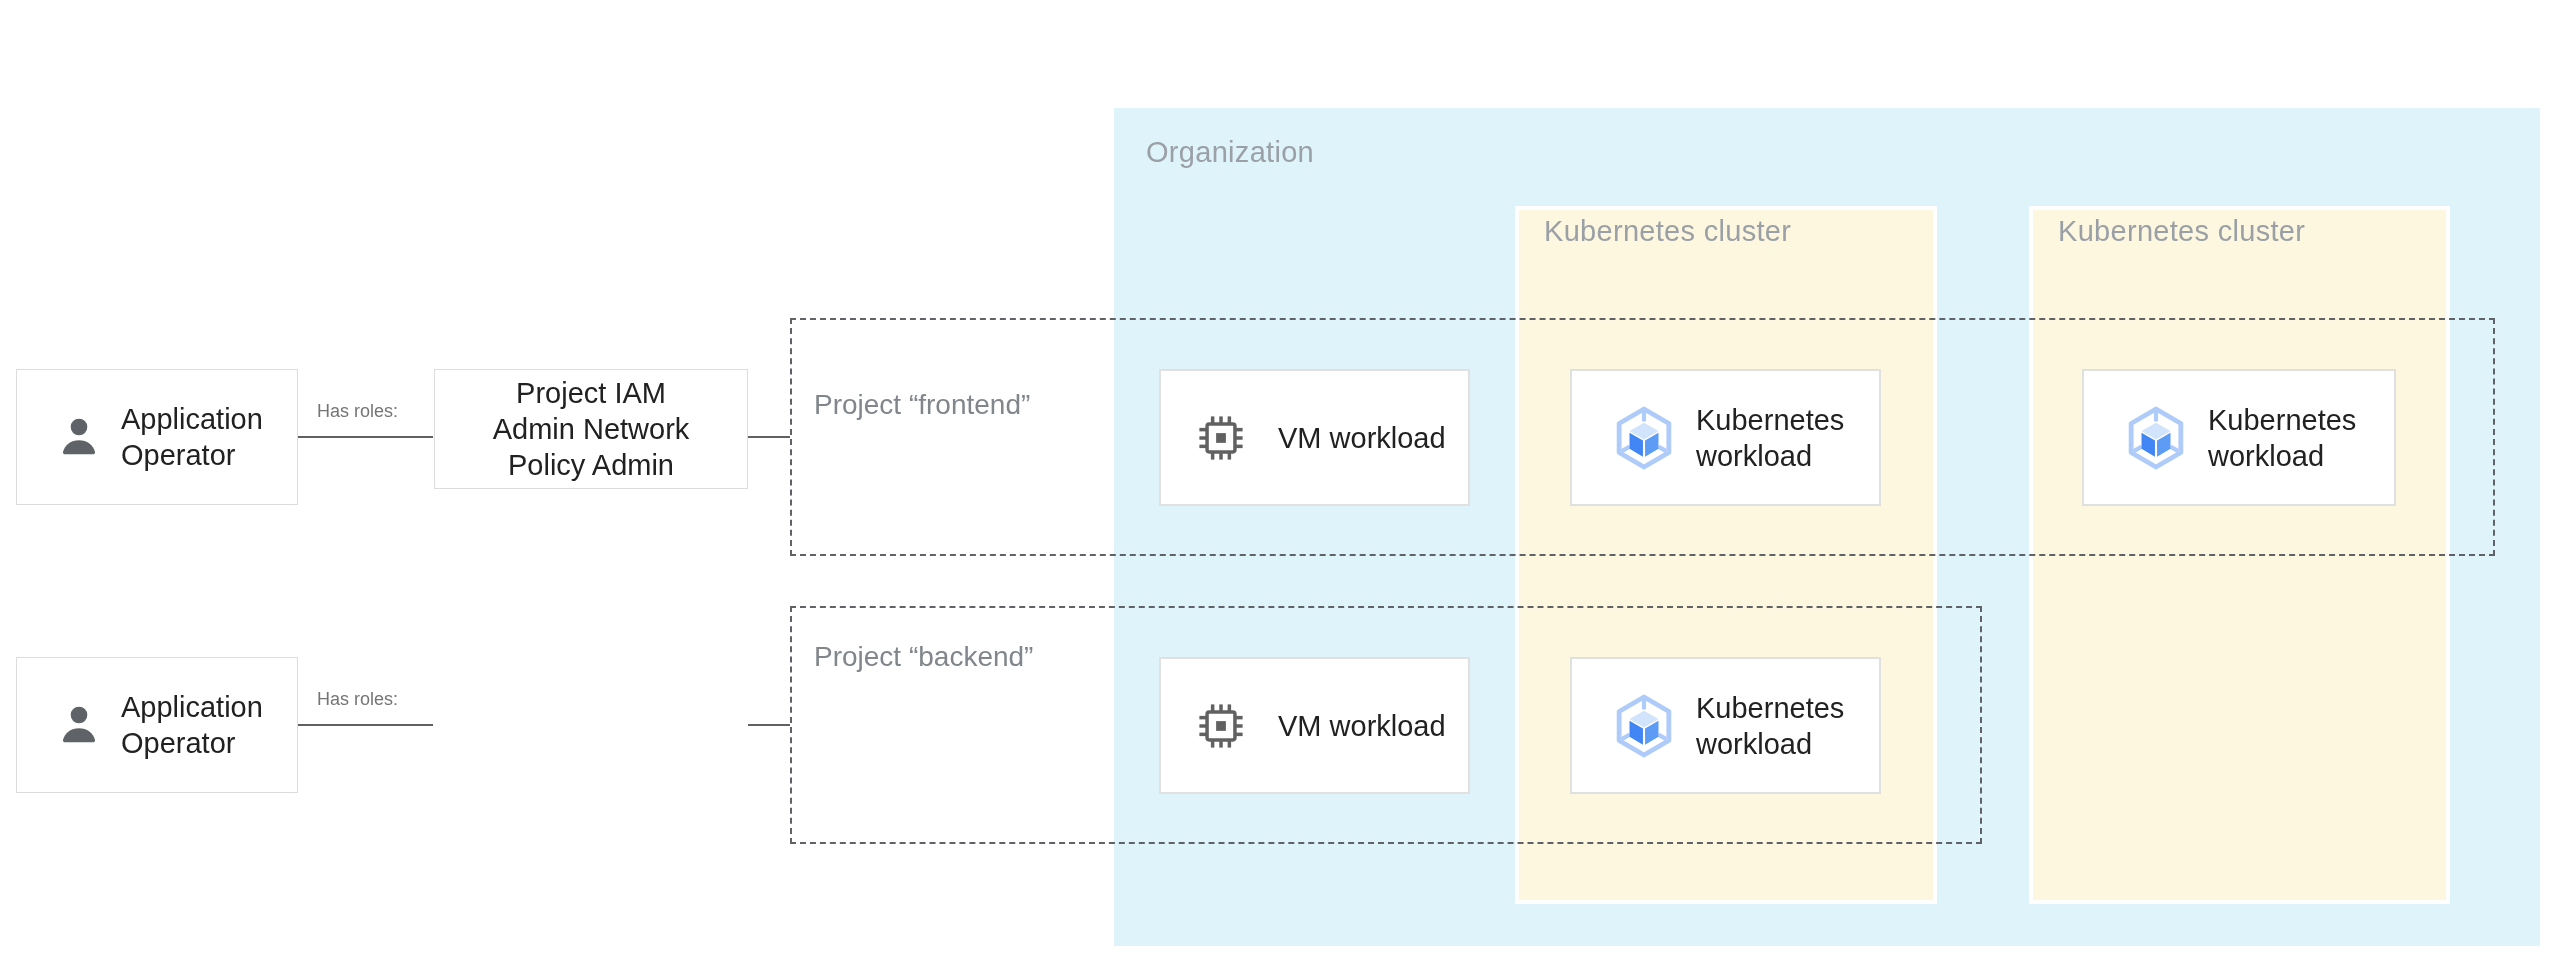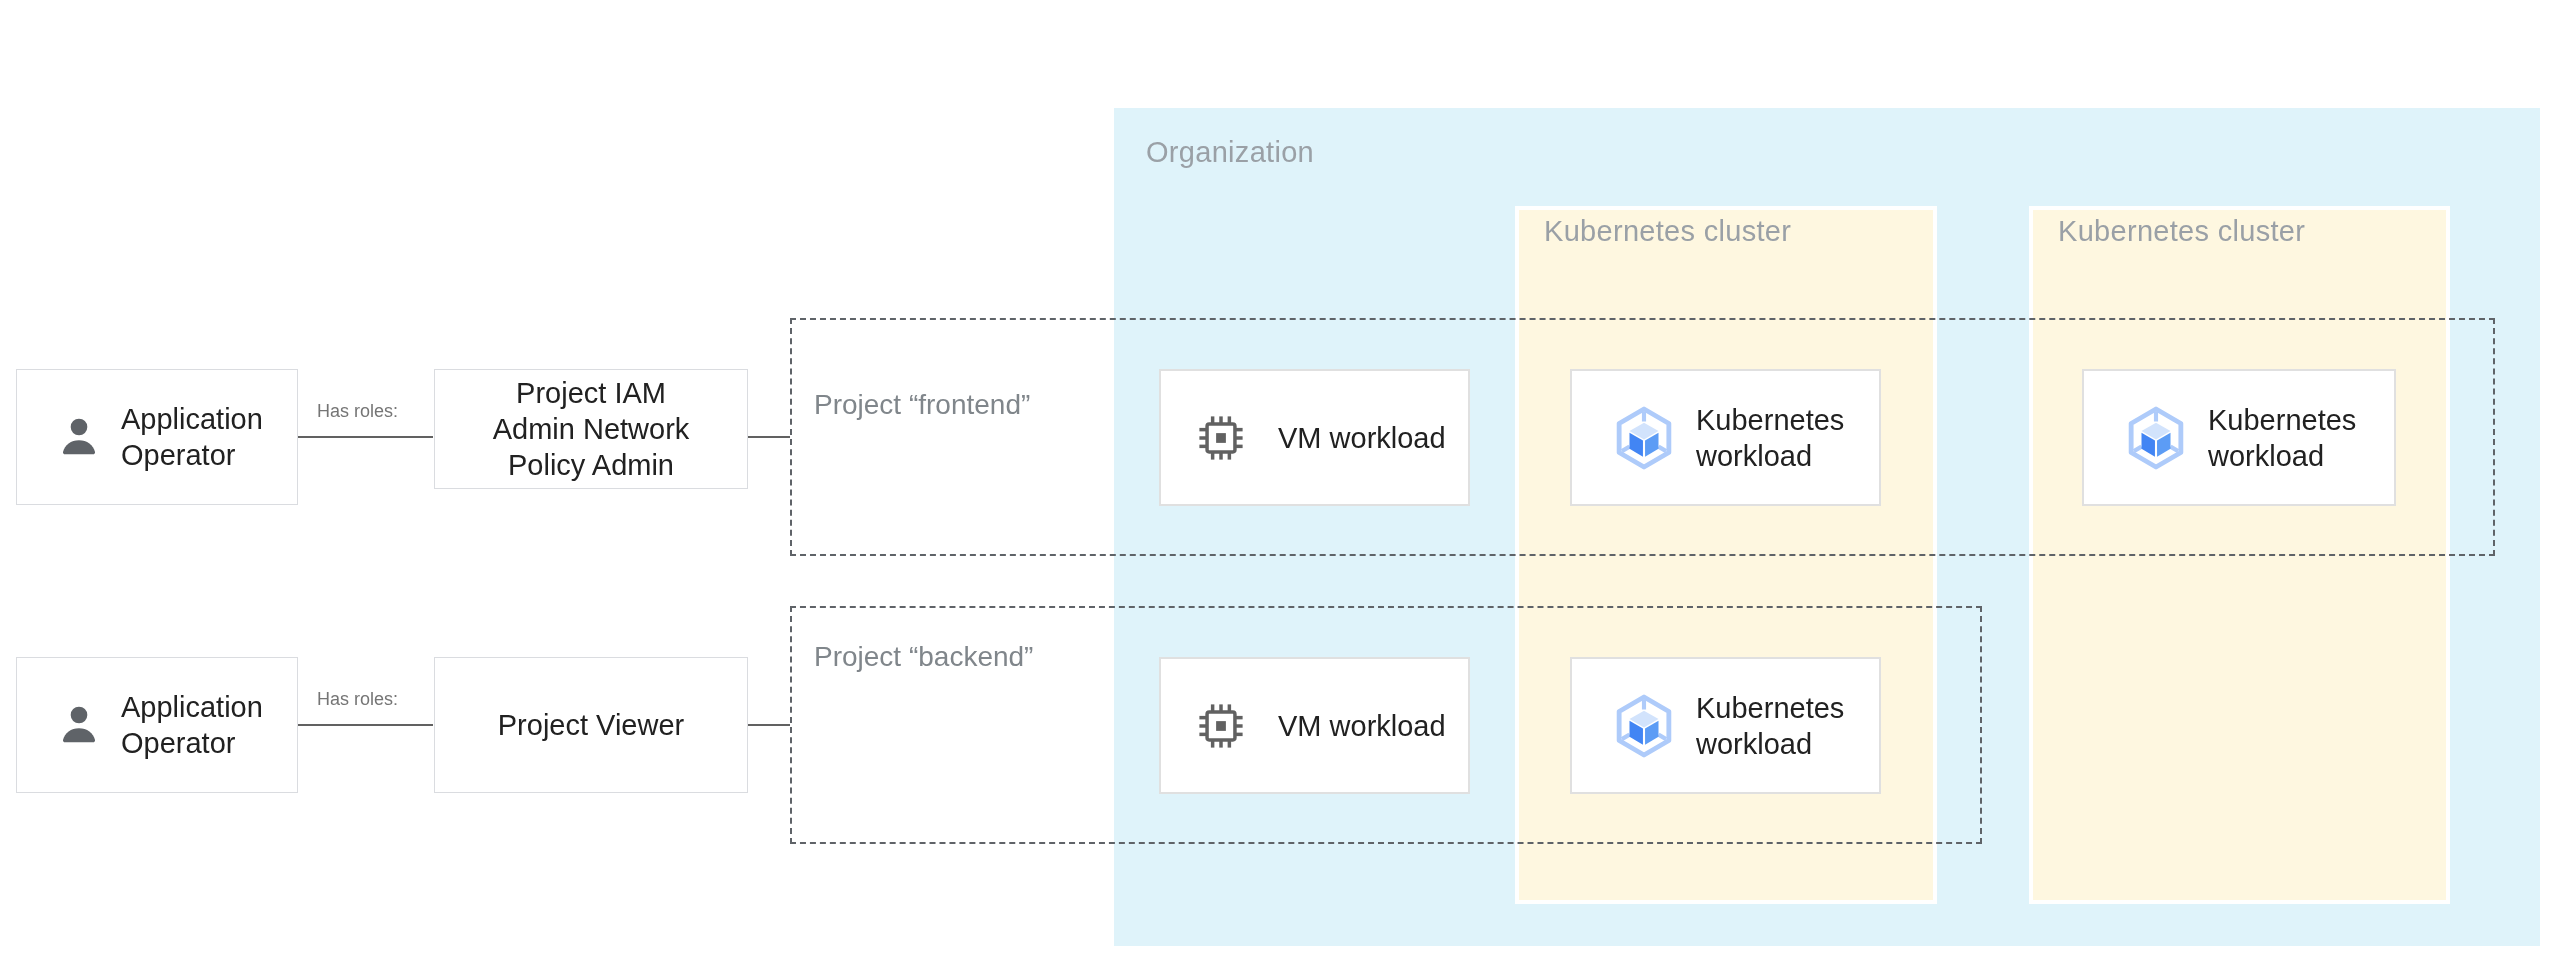--- a/index.html
+++ b/index.html
@@ -128,23 +128,20 @@
     <span class="icon-wrap">
       <svg viewBox="0 0 72 72" width="48" height="48">
         <circle cx="36" cy="21" r="12.5" fill="#5F6368"></circle>
         <path d="M36 41 C24 41 14.5 48 12 58.5 c-.4 1.8 1 3.5 2.9 3.5 h42.2 c1.9 0 3.3-1.7 2.9-3.5 C57.5 48 48 41 36 41 Z" fill="#5F6368"></path>
       </svg>
     </span>
     <span class="node-label">Application
 Operator</span>
   </div>
 
-  <div class="node role-node" style="left:434px; top:657px; width:314px; height:136px;">
-    <span class="node-label">Project Viewer</span>
-  </div>
 
   <div class="node workload vm-node" style="left:1159px; top:369px; width:311px; height:137px;">
     <span class="icon-wrap">
       <svg viewBox="0 0 66 66" width="46" height="46">
         <g stroke="#616161" stroke-width="5">
           <line x1="21" y1="2" x2="21" y2="13"></line>
             <line x1="33" y1="2" x2="33" y2="13"></line>
             <line x1="45" y1="2" x2="45" y2="13"></line>
           <line x1="21" y1="53" x2="21" y2="64"></line>
             <line x1="33" y1="53" x2="33" y2="64"></line>

